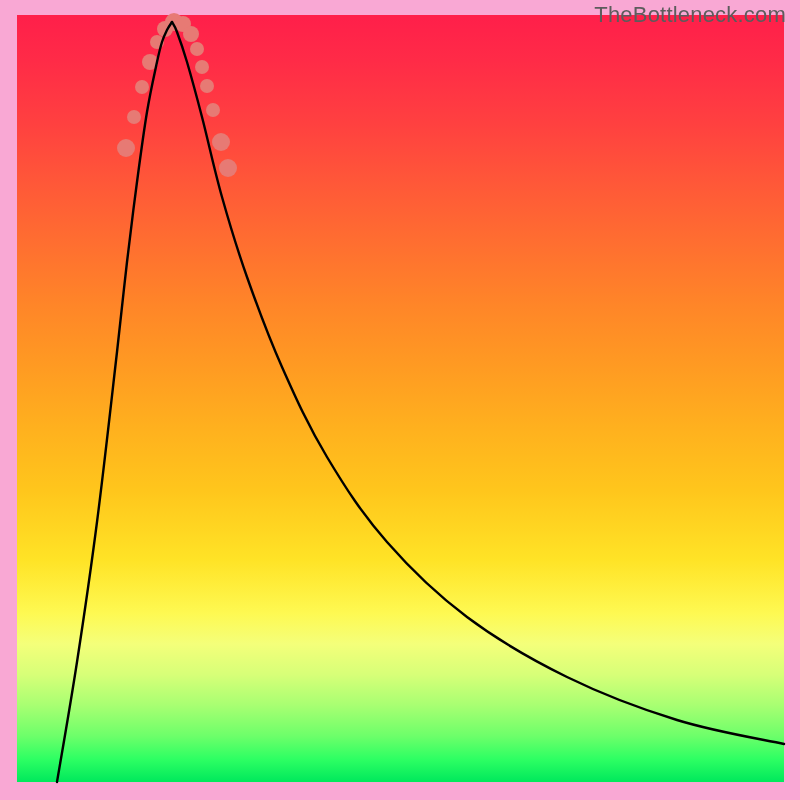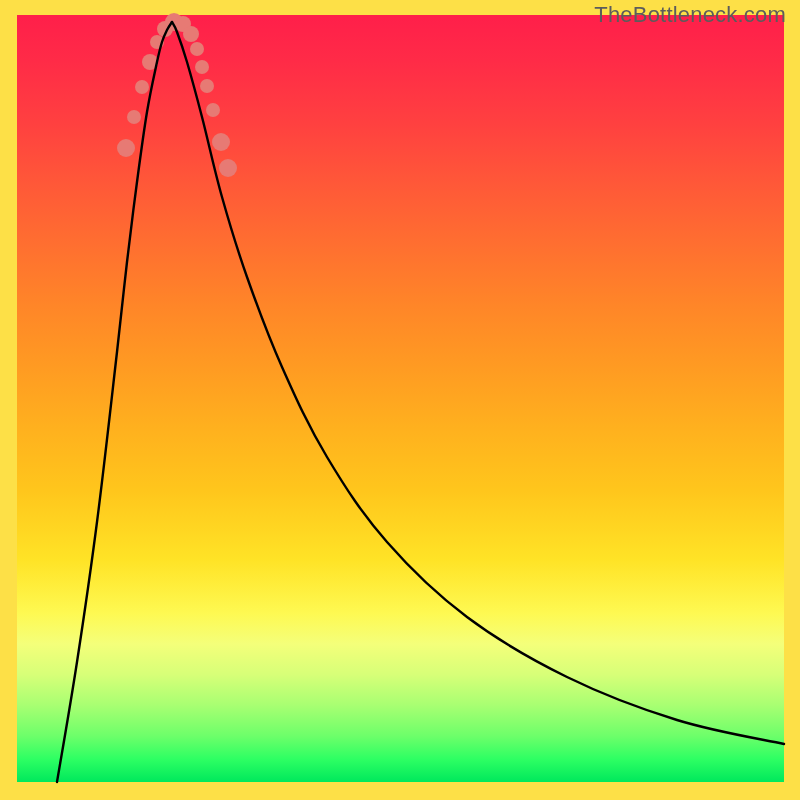--- a/index.html
+++ b/index.html
@@ -10,21 +10,21 @@
     background: #000;
     overflow: hidden;
     font-family: Arial, Helvetica, sans-serif;
   }
   .frame {
     position: absolute;
     left: 0;
     top: 0;
     width: 800px;
     height: 800px;
-    background: #fde047;
+    background: #f9a8d4;
   }
   .plot {
     position: absolute;
     left: 17px;
     top: 15px;
     width: 767px;
     height: 767px;
     background: linear-gradient(
       to bottom,
       #ff1f4a 0%,

